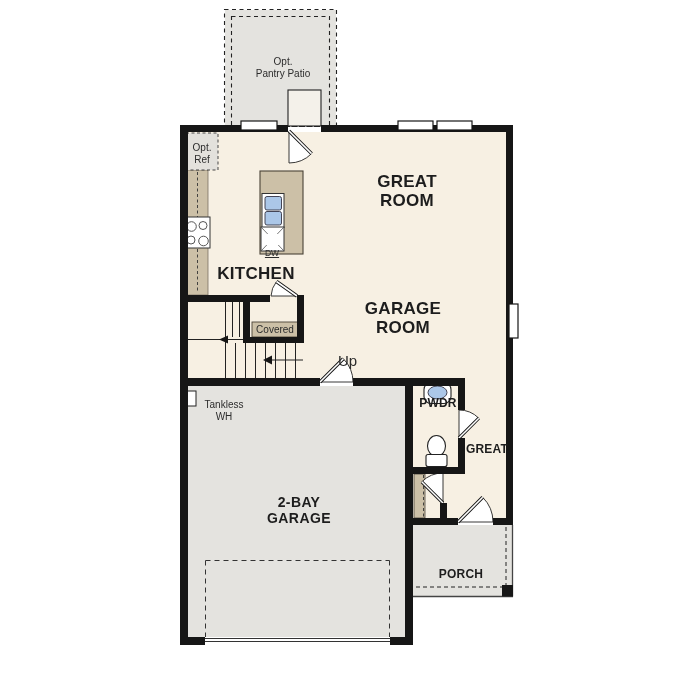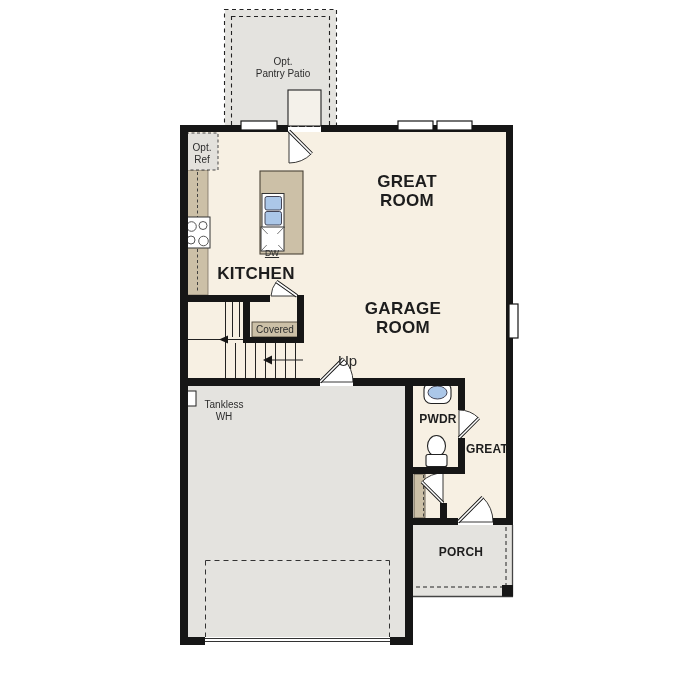--- a/index.html
+++ b/index.html
@@ -214,27 +214,31 @@
 
   <div class="lbl dw-label" style="left:272px;top:253px;text-decoration:underline;">
     <span>DW</span>
   </div>
 
   <div class="lbl small-label" style="left:224px;top:398px;margin-top:12px;">
     <span>Tankless</span>
     <span>WH</span>
   </div>
 
-  <div class="lbl room-label-sm" style="left:438px;top:420px;">
+  <div class="lbl room-label-sm" style="left:438px;top:404px;">
     <span>PWDR</span>
   </div>
 
   <div class="lbl room-label-sm" style="left:487px;top:450px;">
     <span>GREAT</span>
   </div>
 
-
-  <div class="lbl room-label-sm" style="left:461px;top:553px;">
+  <div class="lbl garage-label" style="left:299px;top:510px;">
+    <span>2-BAY</span>
+    <span>GARAGE</span>
+  </div>
+
+  <div class="lbl room-label-sm" style="left:461px;top:575px;">
     <span>PORCH</span>
   </div>
 
 
 </div>
 
 </body></html>

